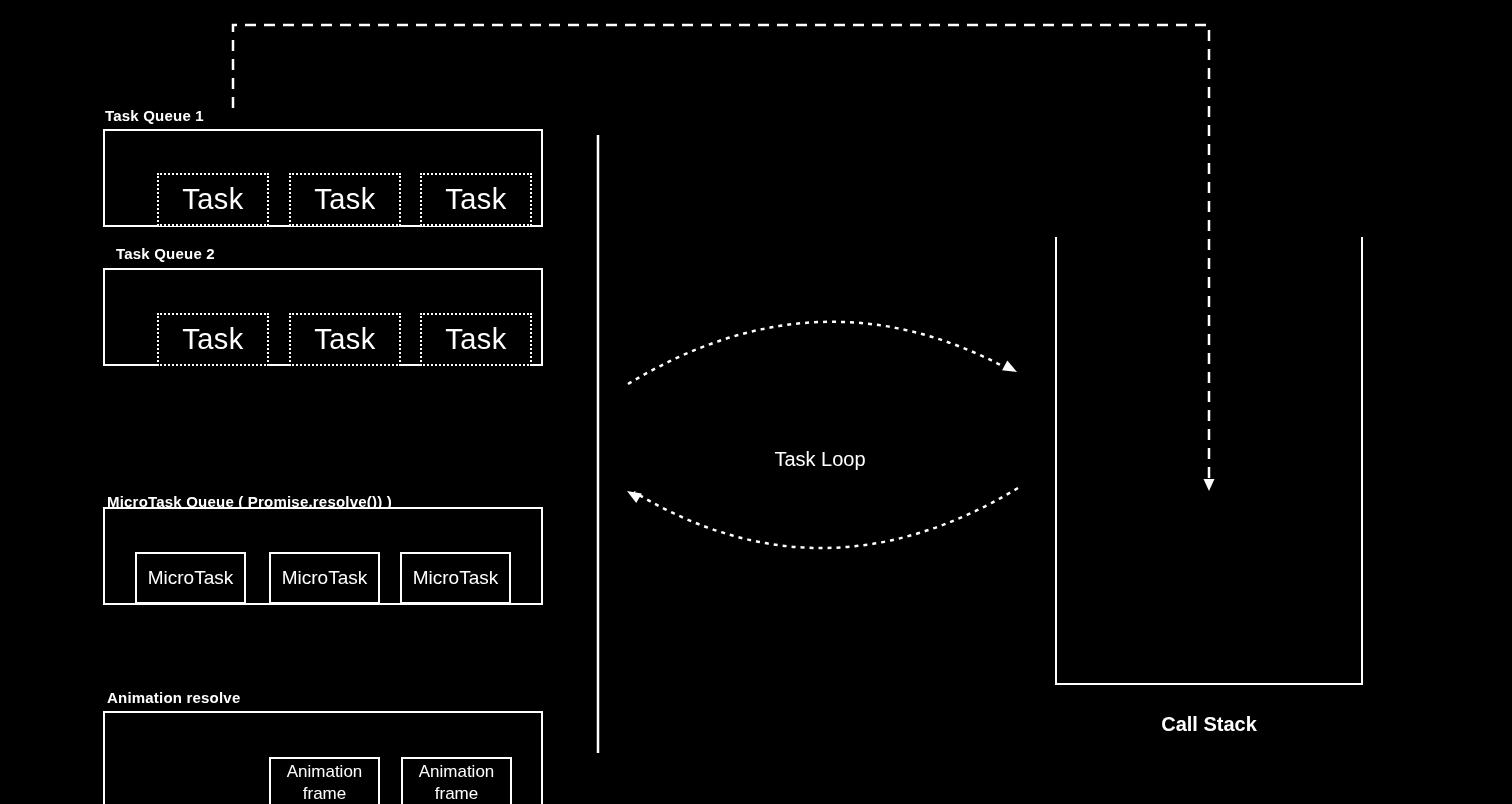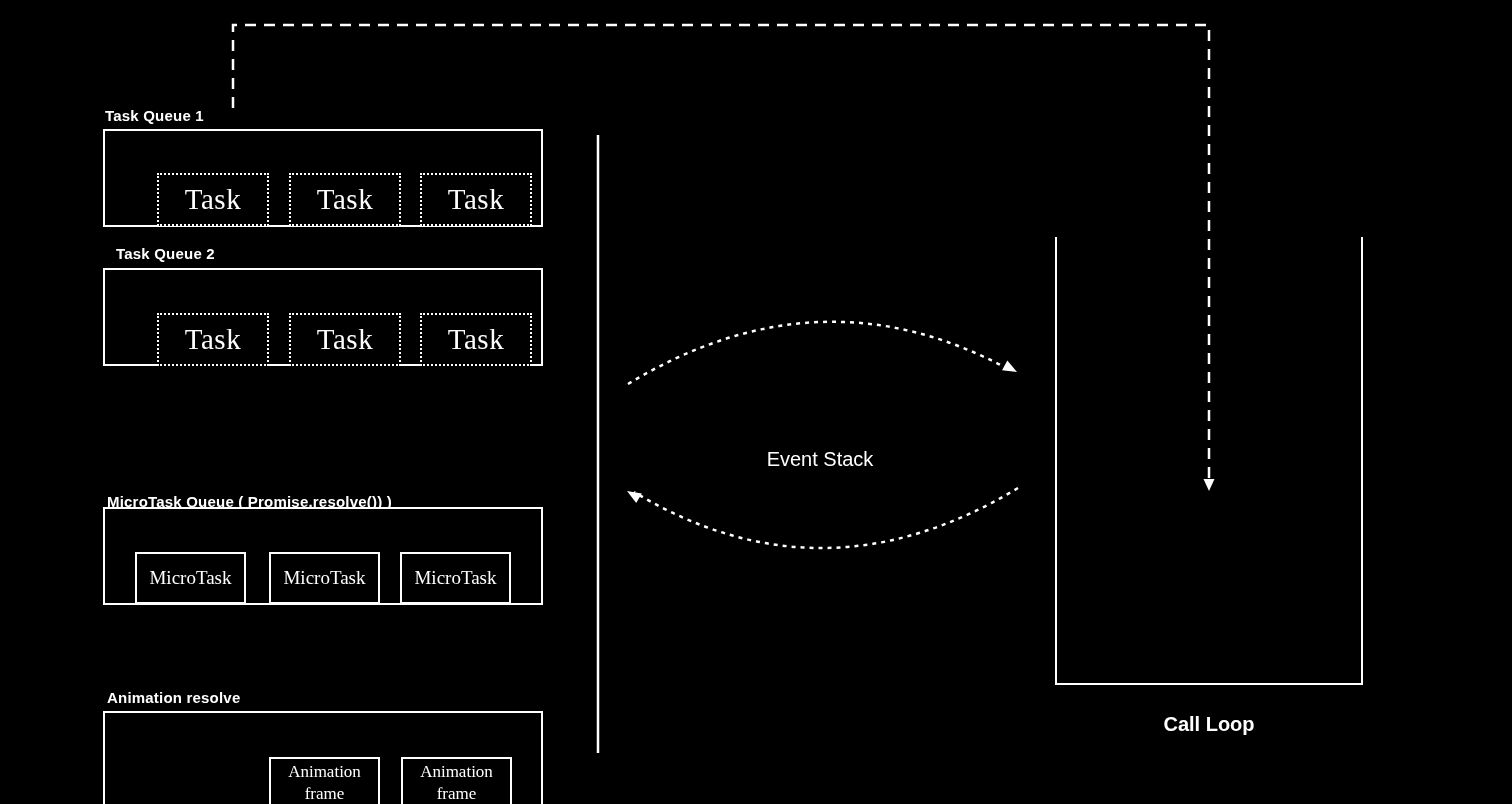--- a/index.html
+++ b/index.html
@@ -29,21 +29,20 @@
     border: 2px solid #ffffff;
     background: #000000;
   }
   .cell {
     display: flex;
     align-items: center;
     justify-content: center;
     text-align: center;
     color: #ffffff;
     background: #000000;
-    font-family: Liberation Serif, serif;
   }
   .task-cell {
     border: 2px dotted #ffffff;
     font-size: 29px;
     font-weight: 300;
     letter-spacing: 0.5px;
   }
   .micro-cell {
     border: 2px solid #ffffff;
     font-size: 19px;
@@ -117,25 +116,25 @@
     <div class="abs cell micro-cell" style="left:164px; top:23px; width:111px; height:52px;">MicroTask</div>
     <div class="abs cell micro-cell" style="left:295px; top:23px; width:111px; height:52px;">MicroTask</div>
   </div>
 
   <div class="abs queue-label" style="left:107px; top:669px;">Animation resolve</div>
   <div class="abs queue-box" style="left:103px; top:691px; width:440px; height:98px;">
     <div class="abs cell anim-cell" style="left:164px; top:24px; width:111px; height:51px;">Animation frame</div>
     <div class="abs cell anim-cell" style="left:296px; top:24px; width:111px; height:51px;">Animation frame</div>
   </div>
 
-  <div class="abs event-loop-label" style="left:730px; top:428px; width:180px;">Event Stack</div>
+  <div class="abs event-loop-label" style="left:730px; top:428px; width:180px;">Task Loop</div>
 
   <div class="abs call-stack" style="left:1055px; top:217px; width:308px; height:448px;">
   </div>
-  <div class="abs call-stack-label" style="left:1055px; top:693px; width:308px;">Call Loop</div>
+  <div class="abs call-stack-label" style="left:1055px; top:693px; width:308px;">Call Stack</div>
 
   <svg class="overlay" width="1512" height="804" viewBox="0 0 1512 804">
 
     <polyline points="233,108 233,25 1209,25 1209,482" fill="none" stroke="#ffffff" stroke-width="2.5" stroke-dasharray="11 8"></polyline>
     <polygon points="1209,491 1203.5,479 1214.5,479" fill="#ffffff"></polygon>
 
     <line x1="598" y1="135" x2="598" y2="753" stroke="#ffffff" stroke-width="2.5"></line>
 
     <path d="M 628 384 Q 821 267 1010 370" fill="none" stroke="#ffffff" stroke-width="2.5" stroke-dasharray="4 5"></path>
     <polygon points="0,0 -14,-5.5 -14,5.5" fill="#ffffff" transform="translate(1017,372) rotate(28.5)"></polygon>

